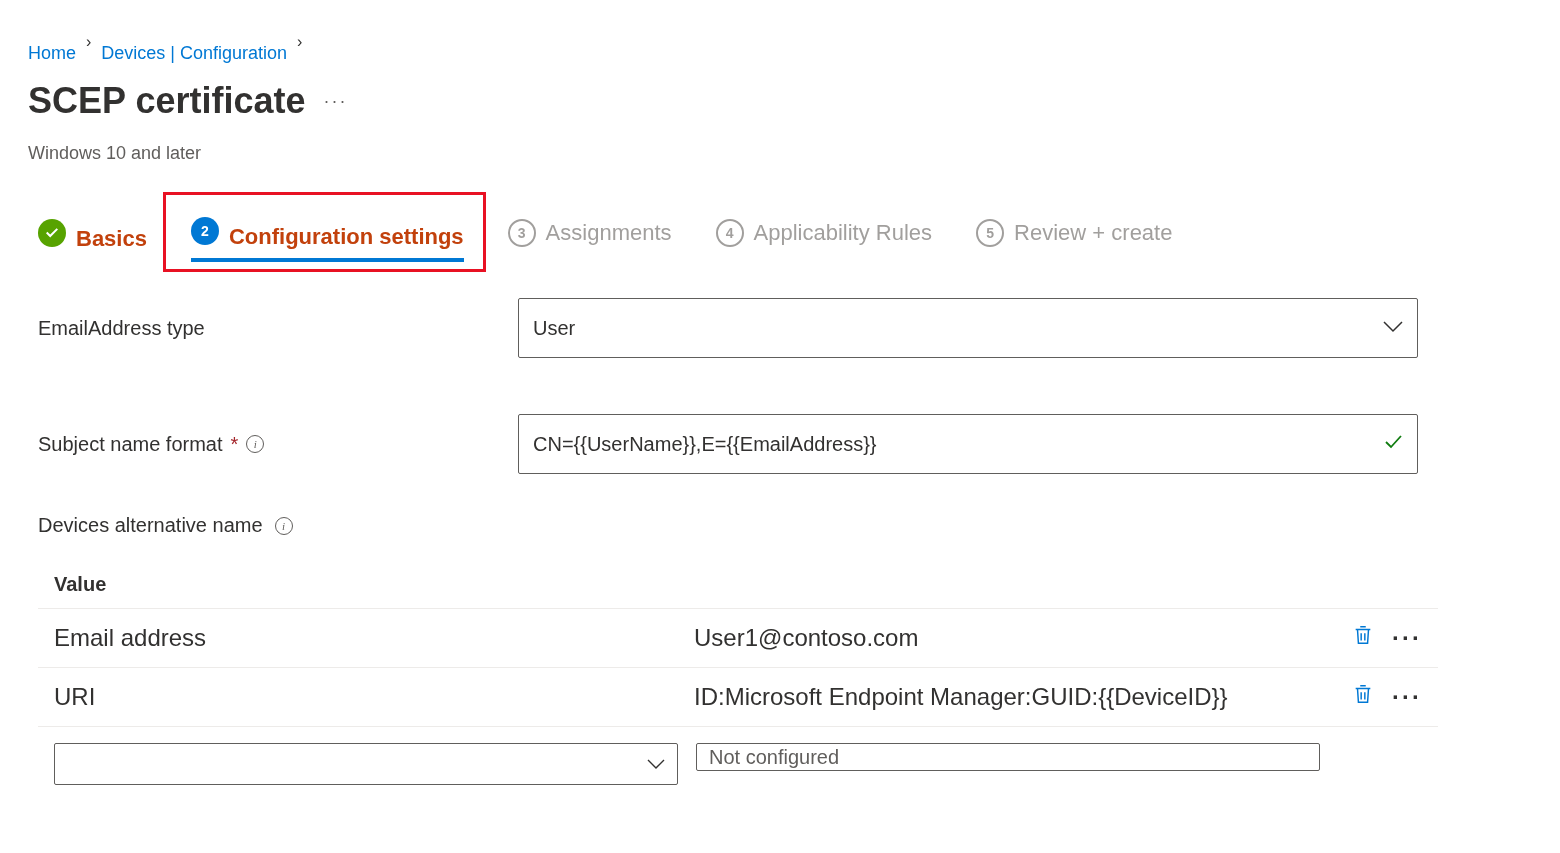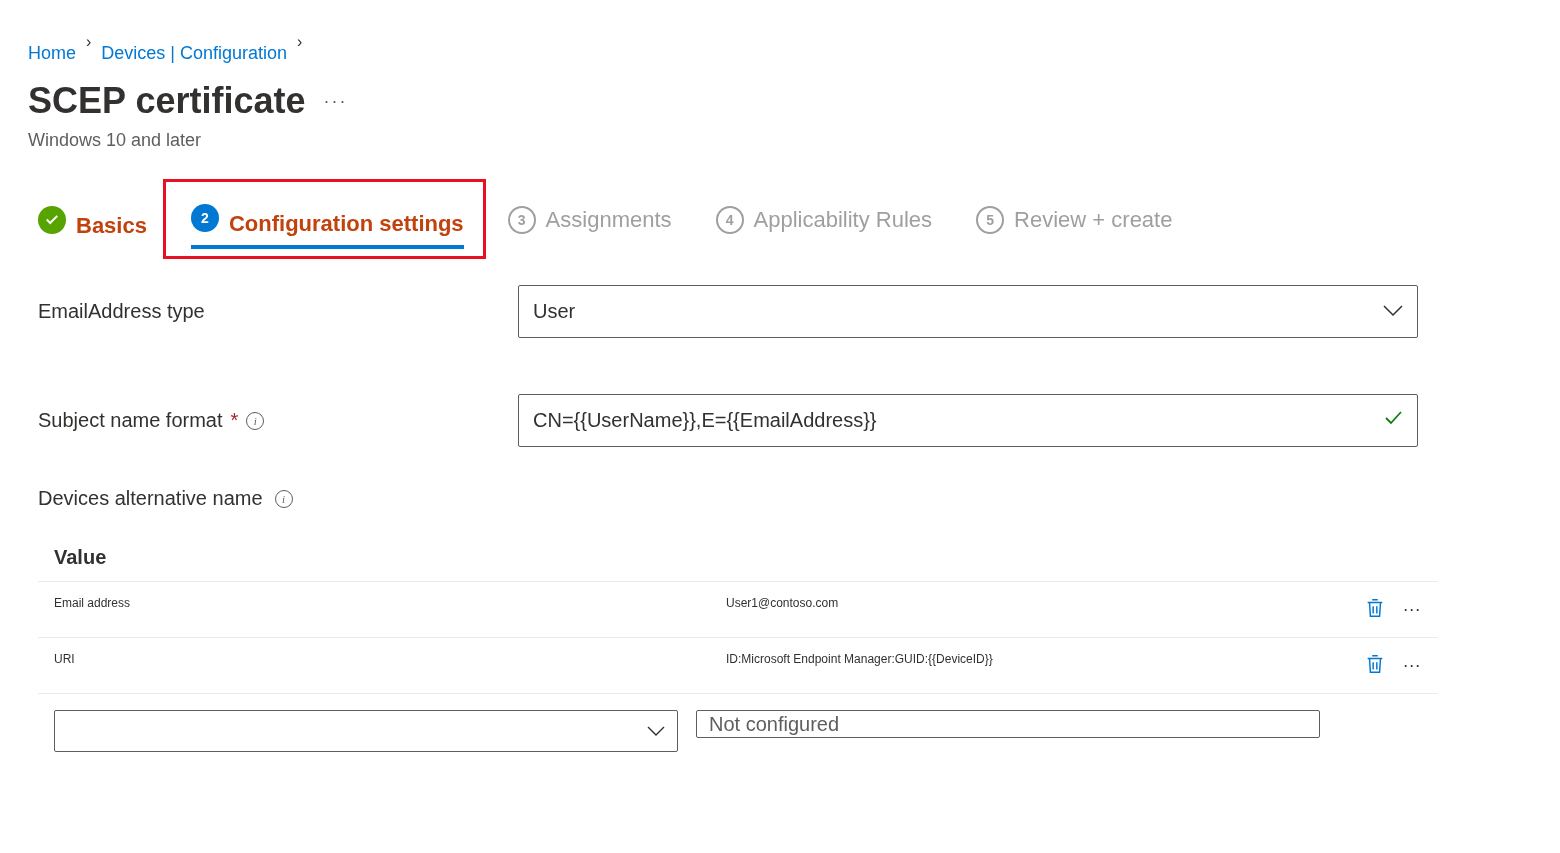--- a/index.html
+++ b/index.html
@@ -27,21 +27,21 @@
     .breadcrumb .chevron {
       color: #323130;
       font-size: 16px;
     }
     
     
     .title-row {
       display: flex;
       align-items: center;
       gap: 18px;
-      margin-bottom: 8px;
+      margin-bottom: 21px;
     }
     .title-row h1 {
       font-size: 36px;
       font-weight: 600;
       color: #323130;
     }
     .title-row .dots {
       color: #605e5c;
       letter-spacing: 2px;
       font-size: 18px;
@@ -135,21 +135,21 @@
       align-items: center;
       justify-content: center;
       font-size: 11px;
       font-style: italic;
       font-family: Georgia, serif;
       color: #605e5c;
     }
     .select-field, .text-field {
       flex: 1;
       max-width: 900px;
-      height: 53px;
+      height: 60px;
       border: 1px solid #605e5c;
       border-radius: 2px;
       display: flex;
       align-items: center;
       padding: 0 14px;
       font-size: 20px;
       background: #fff;
       position: relative;
     }
     .select-field .chev {
@@ -179,24 +179,24 @@
       display: flex;
       font-size: 20px;
       font-weight: 700;
       padding: 10px 16px 12px;
       border-bottom: 1px solid #edebe9;
     }
     .col-attr { width: 640px; }
     .col-val { flex: 1; }
     .san-row {
       display: flex;
-      font-size: 12px;
+      align-items: center;
+      font-size: 24px;
       padding: 14px 16px;
       border-bottom: 1px solid #edebe9;
-      gap: 32px;
     }
     .san-row .actions {
       display: flex;
       gap: 18px;
       align-items: center;
     }
     .trash-icon { color: #0078d4; cursor: pointer; }
     .trash-icon svg { width: 22px; height: 24px; }
     .row-dots { color: #323130; letter-spacing: 2px; cursor: pointer; font-weight: 700; }
     

